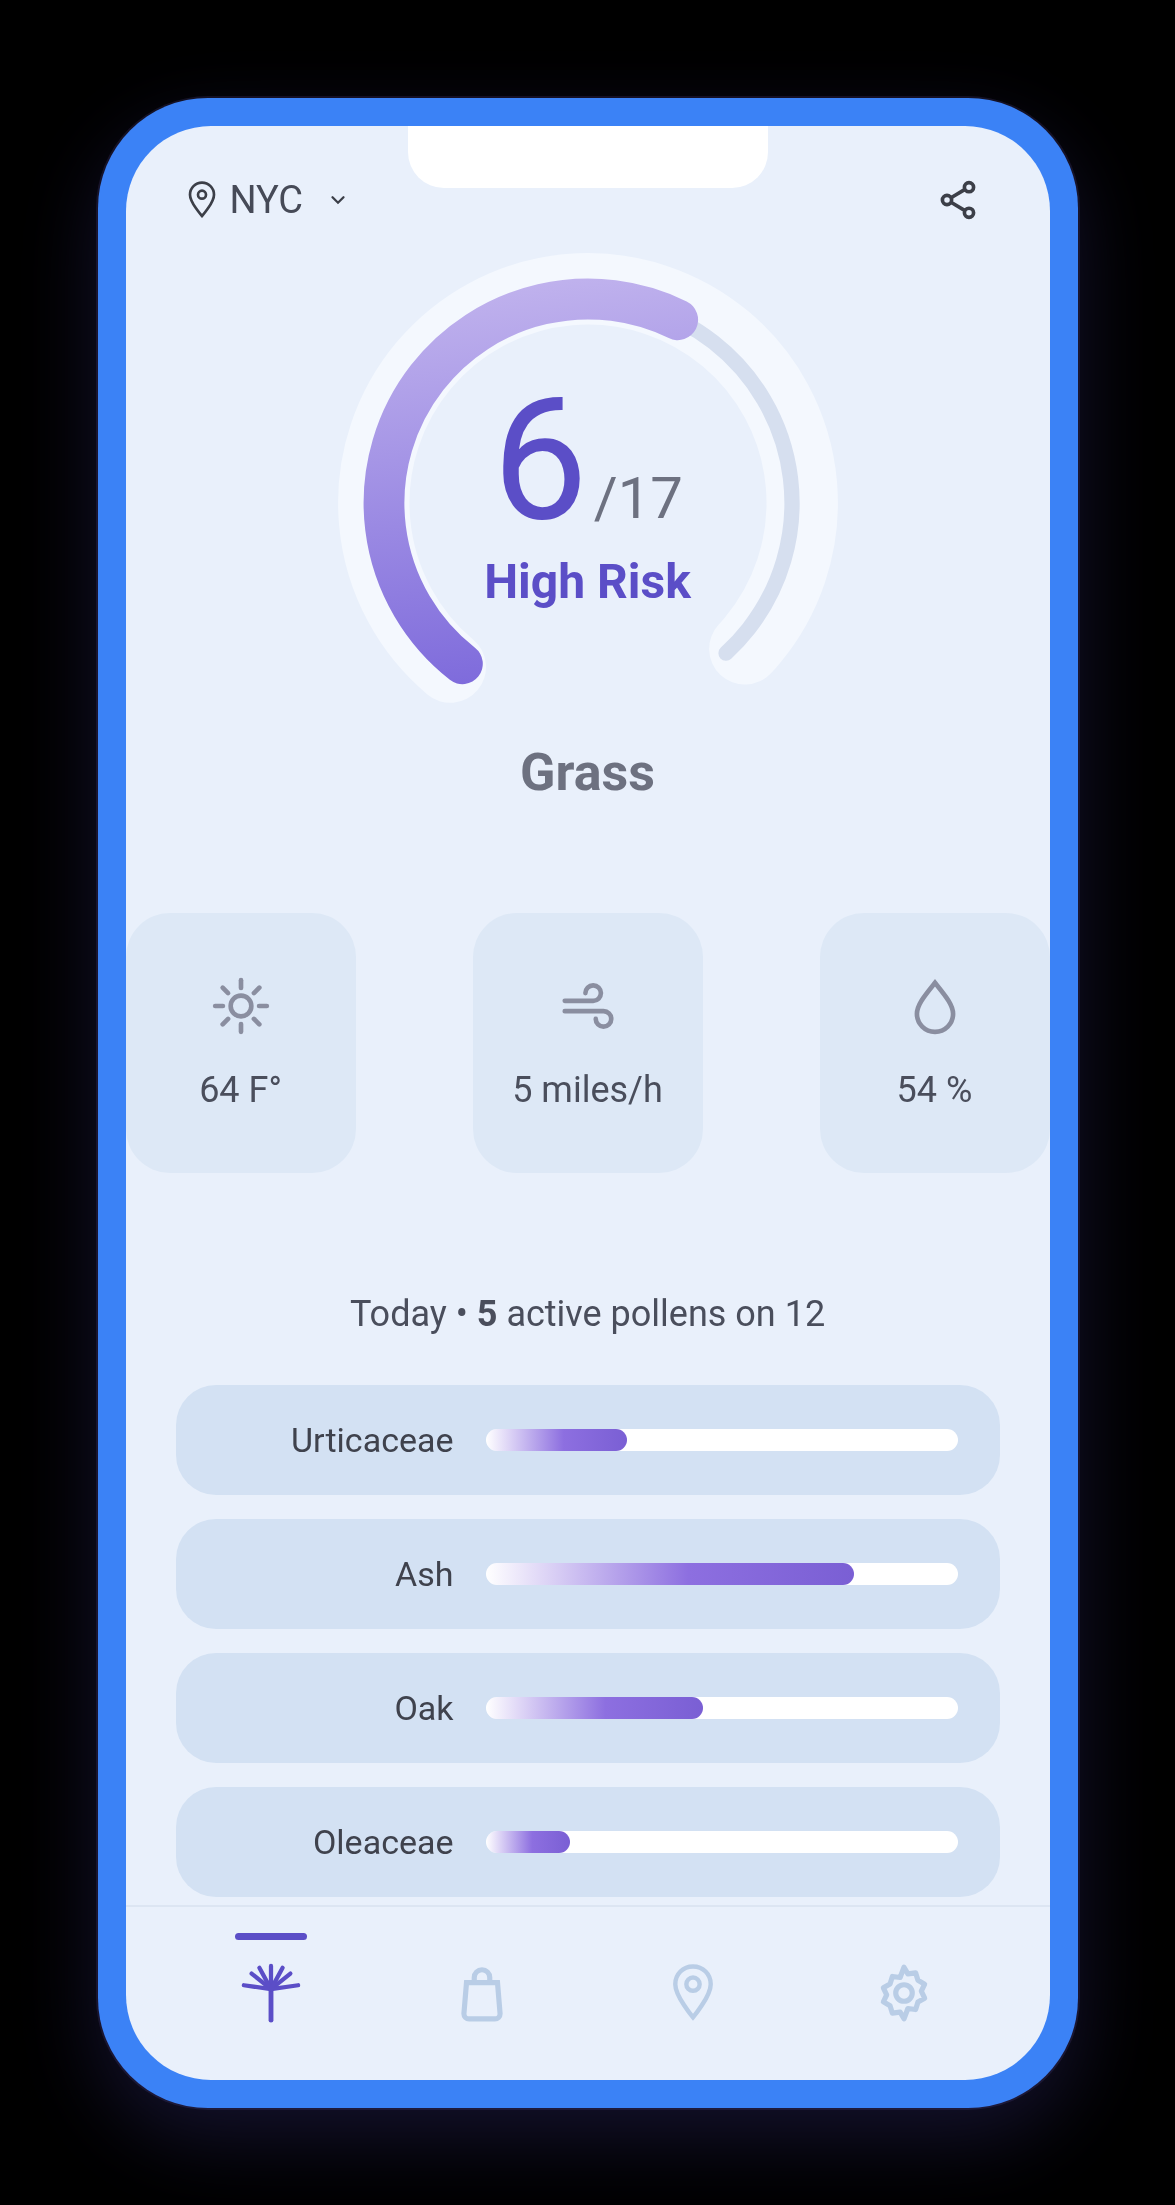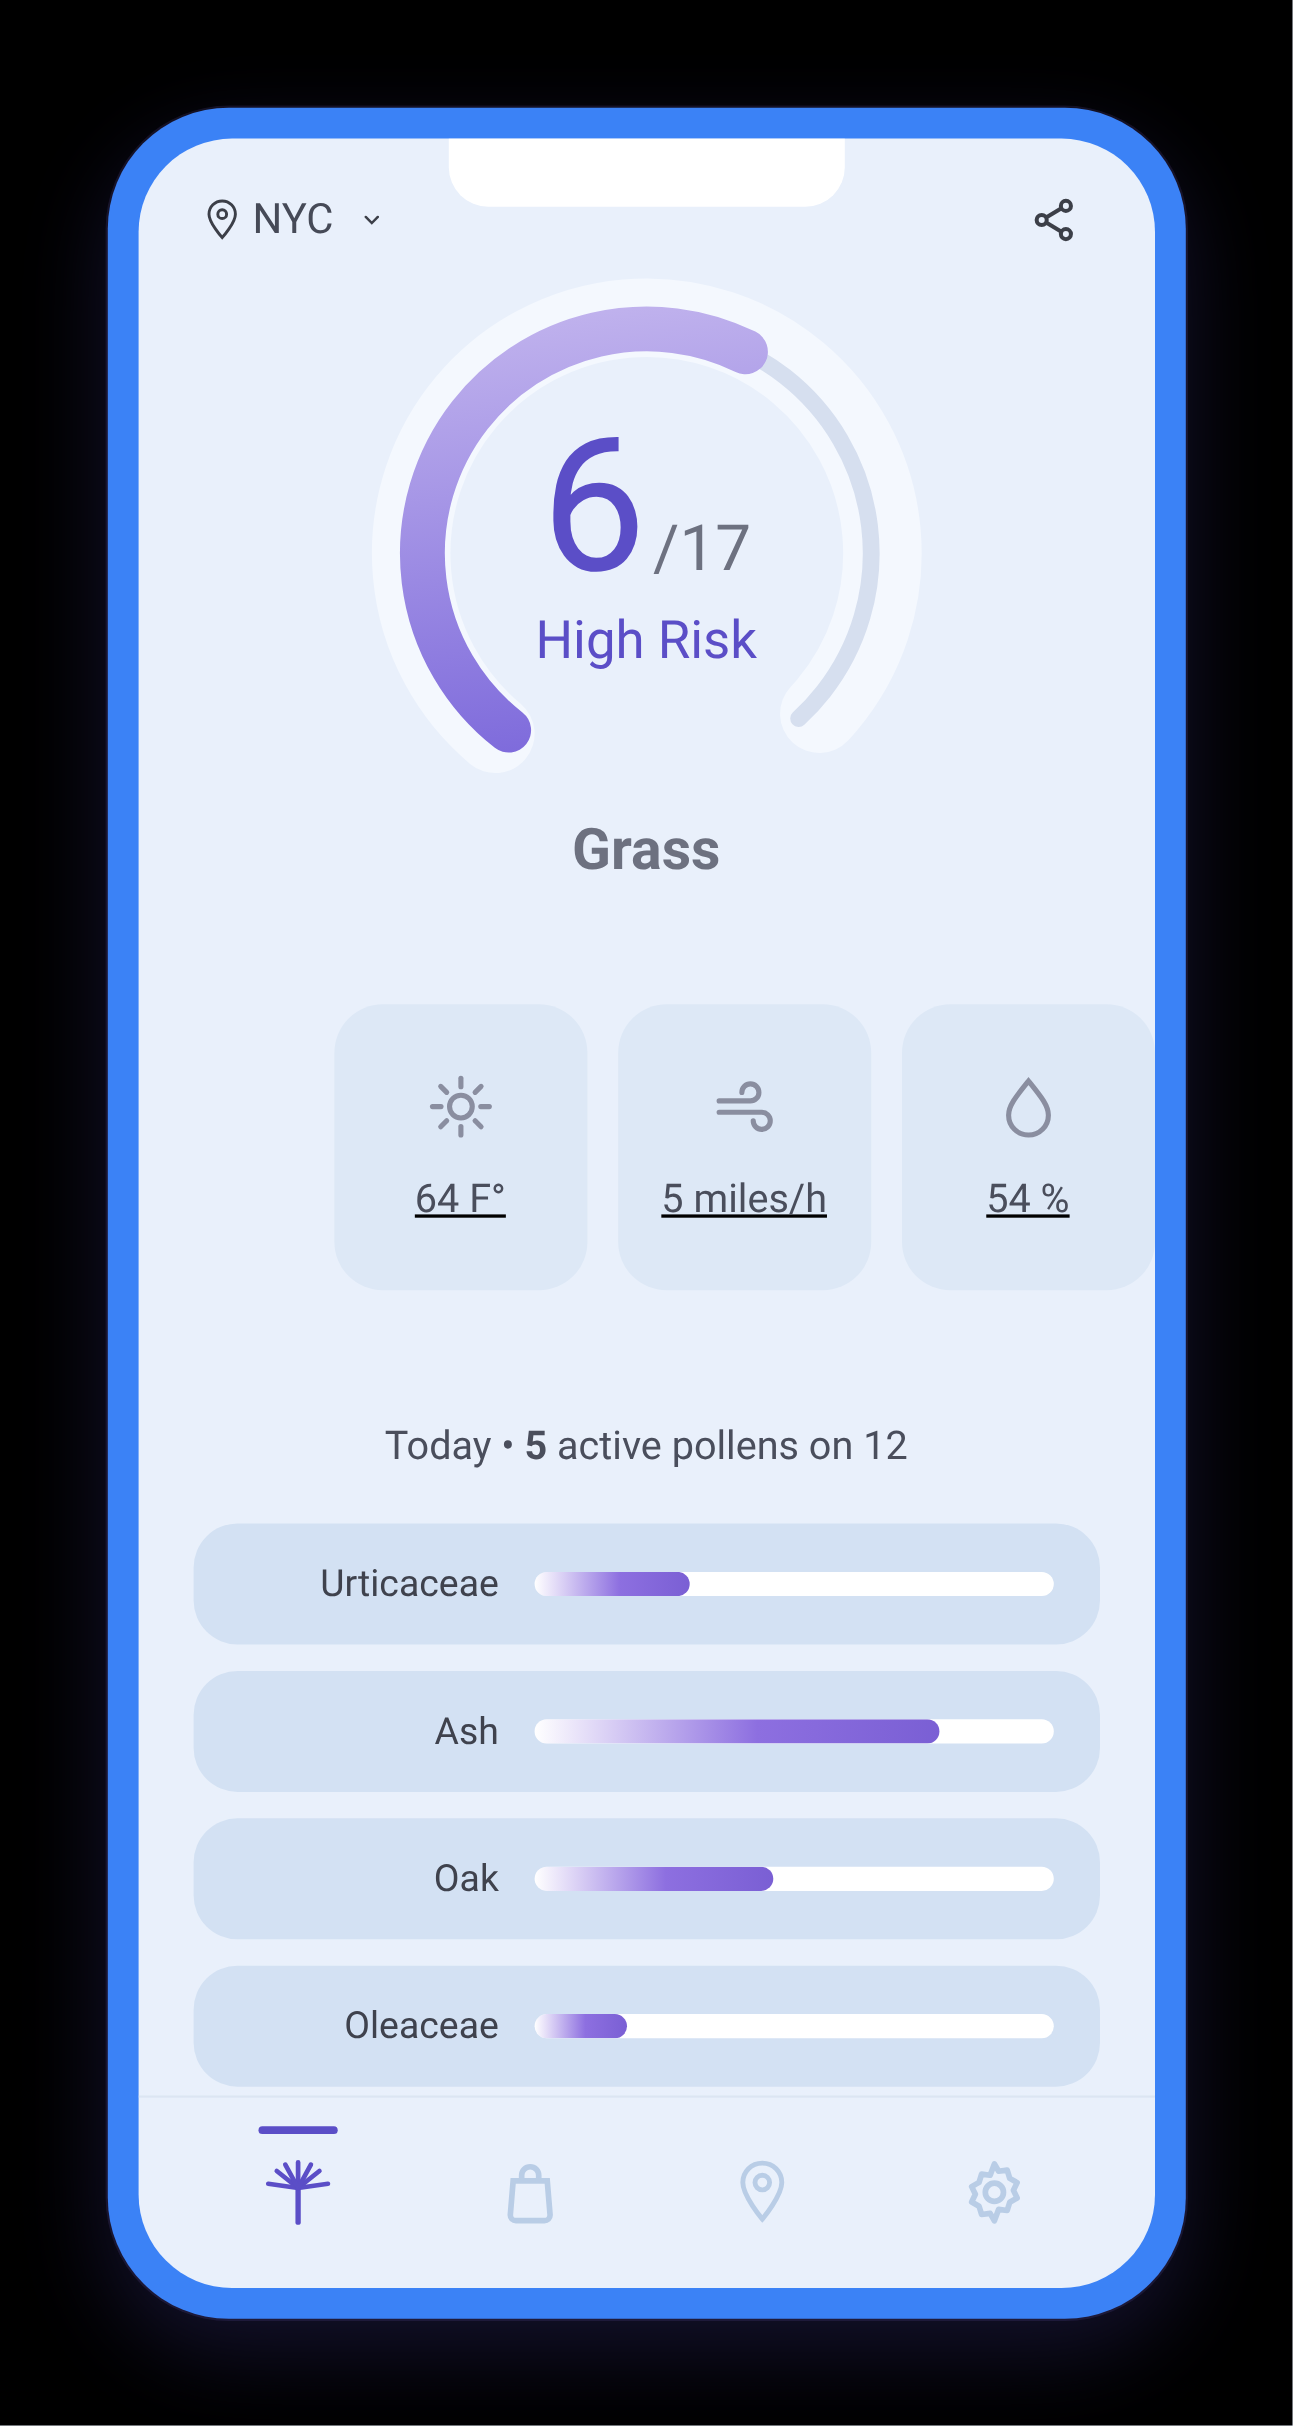--- a/index.html
+++ b/index.html
@@ -92,35 +92,34 @@
   }
   .gauge-max {
     font-size: 58px;
     color: #6d7180;
     margin-left: 6px;
   }
   .gauge-risk {
     font-size: 48px;
     color: #5b4ec7;
     margin-top: 8px;
-    font-weight: 400;
+    font-weight: 700;
   }
   .gauge-cat {
     font-size: 52px;
     font-weight: 700;
     color: #6d7180;
     margin-top: -16px;
   }
 
   .weather-row {
     display: flex;
-    justify-content: flex-end;
+    justify-content: space-between;
     gap: 28px;
     margin-top: 110px;
-    text-decoration: underline;
   }
   .weather-card {
     width: 230px;
     height: 260px;
     background: #dde8f6;
     border-radius: 44px;
     display: flex;
     flex-direction: column;
     align-items: center;
     justify-content: center;

